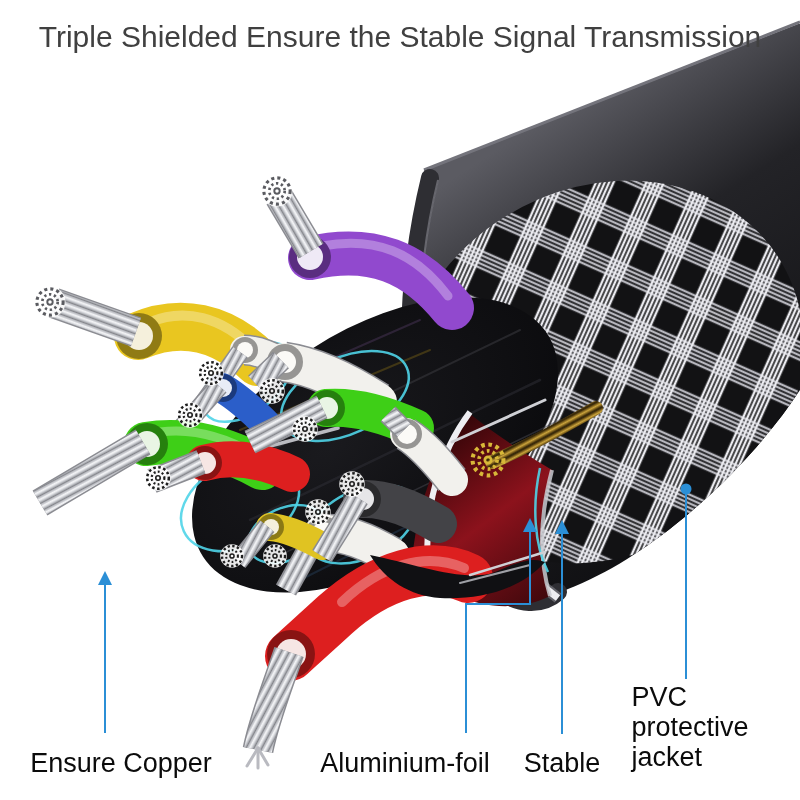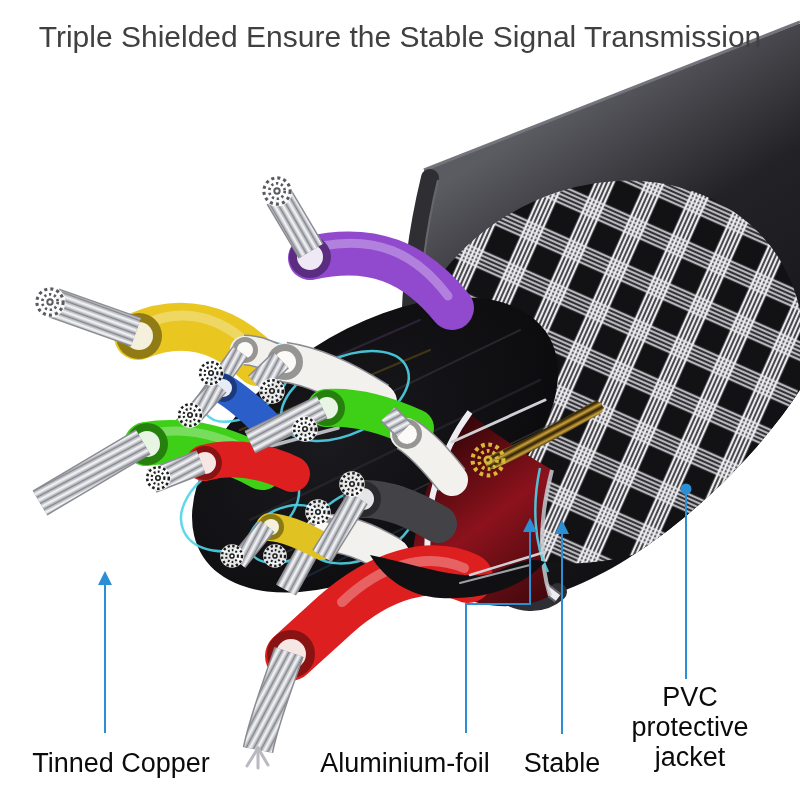--- a/index.html
+++ b/index.html
@@ -2,21 +2,21 @@
 <html><head>
 <meta charset="utf-8">
 <style>
   html,body{margin:0;padding:0;background:#fff;}
   body{width:800px;height:800px;position:relative;overflow:hidden;
        font-family:"Liberation Sans", sans-serif;}
   .stage{position:absolute;left:0;top:0;width:800px;height:800px;}
   .title{position:absolute;left:400px;top:20px;transform:translateX(-50%);
          font-size:30px;color:#404040;white-space:nowrap;letter-spacing:0;}
   .lbl{position:absolute;transform:translateX(-50%);font-size:27px;color:#0b0b0b;
-       text-align:center;white-space:pre-line;line-height:30px;}
+       text-align:left;white-space:pre-line;line-height:30px;}
   .lbl-tinned{left:121px;top:748px;}
   .lbl-foil{left:405px;top:748px;}
   .lbl-braid{left:562px;top:748px;}
   .lbl-pvc{left:690px;top:682px;}
   .ins{fill:none;stroke-linecap:round;}
   .hi{fill:none;stroke:rgba(255,255,255,.30);stroke-linecap:round;}
   .sedge{fill:none;stroke:#8b8c92;stroke-linecap:butt;}
   .strand{fill:none;stroke-linecap:butt;}
   .dim{filter:brightness(.62);}
   .cyan{fill:none;stroke:#4fd4e8;stroke-width:2.5;opacity:.9;}
@@ -292,17 +292,17 @@
 
     <polygon points="562,520 555,534 569,534" fill="#2b8fd6"></polygon>
     <line class="leader" x1="562" y1="532" x2="562" y2="734" stroke="#2b8fd6"></line>
 
     <circle cx="686" cy="489" r="5.5" fill="#2b8fd6"></circle>
     <line class="leader" x1="686" y1="489" x2="686" y2="679" stroke="#2b8fd6"></line>
   </g>
 </svg>
 
 <div class="title">Triple Shielded Ensure the Stable Signal Transmission</div>
-<div class="lbl lbl-tinned">Tinned Copper</div>
+<div class="lbl lbl-tinned">Ensure Copper</div>
 <div class="lbl lbl-foil">Aluminium-foil</div>
 <div class="lbl lbl-braid">Stable</div>
 <div class="lbl lbl-pvc">PVC protective
 jacket</div>
 
 </body></html>

